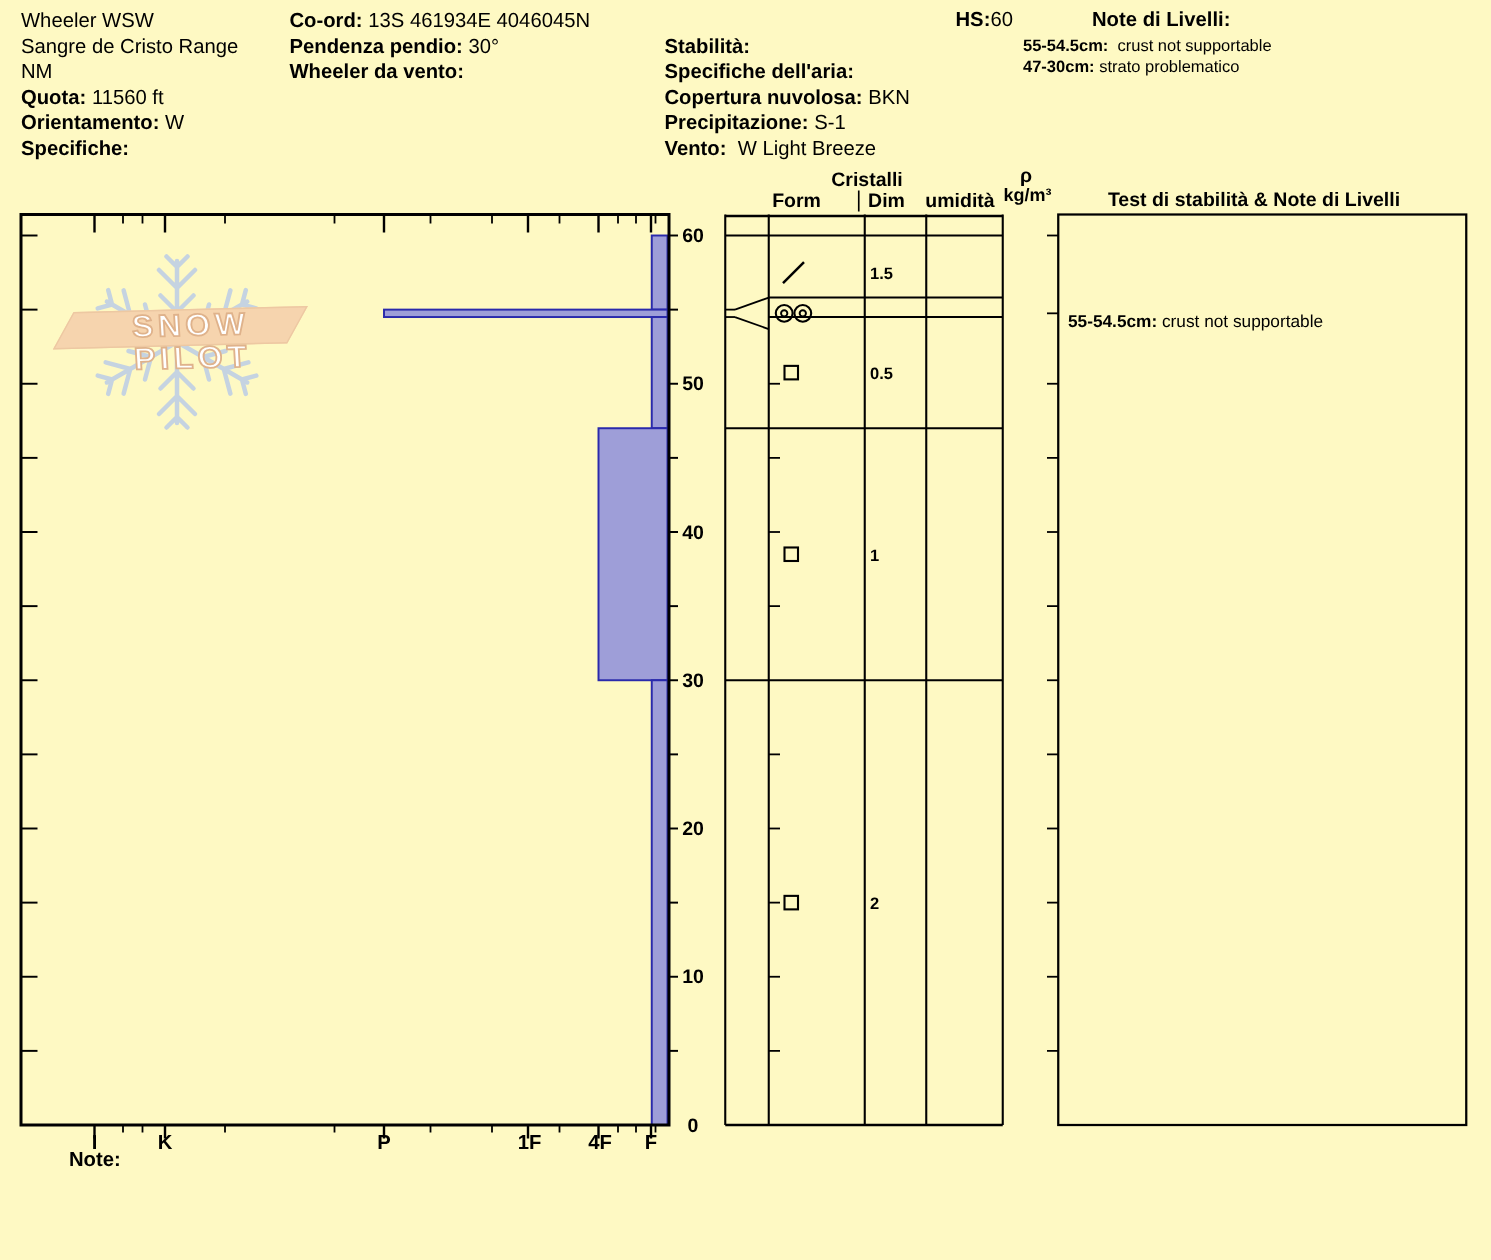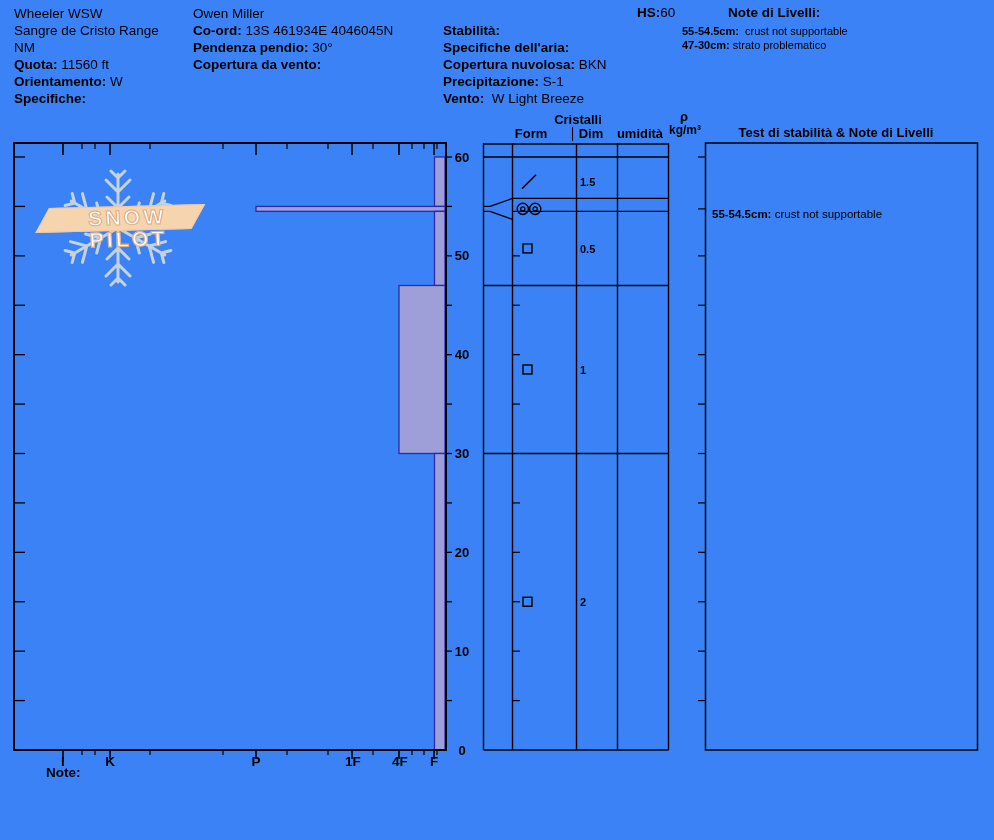--- a/index.html
+++ b/index.html
@@ -1,16 +1,16 @@
 <!DOCTYPE html>
 <html><head>
 <meta charset="utf-8">
 <style>
   html,body{margin:0;padding:0;background:#fff;}
-  #page{position:relative;width:994px;height:840px;background:#3b82f6;overflow:hidden;
+  #page{position:relative;width:994px;height:840px;background:#fef9c3;overflow:hidden;
         font-family:"Liberation Sans",sans-serif;color:#000;}
   .hcol{position:absolute;font-size:13.5px;line-height:17px;white-space:pre;}
   .hrow b{font-weight:bold;}
   #hs-block{position:absolute;left:617px;top:5px;font-size:13.5px;white-space:pre;padding-left:20px;}
   #lvl-title{position:absolute;left:700px;top:5px;font-size:13.5px;font-weight:bold;white-space:pre;padding-left:28px;}
   #lvl-notes{position:absolute;left:682px;top:25px;font-size:11px;line-height:13.5px;white-space:pre;}
   #footer-note{position:absolute;left:14px;top:765px;font-size:13.5px;font-weight:bold;margin-left:32px;}
   #gfx{position:absolute;left:0;top:0;}
   #logo{position:absolute;left:30px;top:158px;width:180px;height:150px;}
   #logo-banner{position:absolute;left:19px;top:50px;width:152px;height:23px;
@@ -19,21 +19,21 @@
   #logo-banner span{display:block;transform:skewX(31deg);transform-origin:top left;
         font-size:21px;font-weight:bold;letter-spacing:3px;line-height:22px;text-align:center;
         color:#fff;-webkit-text-stroke:1.2px #dfb28b;}
 </style>
 </head>
 <body>
 
 <div id="page">
 
   <div class="hcol" id="hcol1" style="left:14px;top:5px;"><div class="hrow"><b></b><span>Wheeler WSW</span></div><div class="hrow"><b></b><span>Sangre de Cristo Range</span></div><div class="hrow"><b></b><span>NM</span></div><div class="hrow"><b>Quota:</b><span> 11560 ft</span></div><div class="hrow"><b>Orientamento:</b><span> W</span></div><div class="hrow"><b>Specifiche:</b><span></span></div></div>
-  <div class="hcol" id="hcol2" style="left:193px;top:5px;"><div class="hrow"><b></b><span>Owen Miller</span></div><div class="hrow"><b>Co-ord:</b><span> 13S 461934E 4046045N</span></div><div class="hrow"><b>Pendenza pendio:</b><span> 30°</span></div><div class="hrow"><b>Copertura da vento:</b><span></span></div></div>
+  <div class="hcol" id="hcol2" style="left:193px;top:5px;"><div class="hrow"><b>Co-ord:</b><span> 13S 461934E 4046045N</span></div><div class="hrow"><b>Pendenza pendio:</b><span> 30°</span></div><div class="hrow"><b>Wheeler da vento:</b><span></span></div></div>
   <div class="hcol" id="hcol3" style="left:443px;top:22px;"><div class="hrow"><b>Stabilità:</b><span></span></div><div class="hrow"><b>Specifiche dell'aria:</b><span></span></div><div class="hrow"><b>Copertura nuvolosa:</b><span> BKN</span></div><div class="hrow"><b>Precipitazione:</b><span> S-1</span></div><div class="hrow"><b>Vento:</b><span>  W Light Breeze</span></div></div>
 
   <div id="hs-block"><b>HS:</b><span>60</span></div>
 
   <div id="lvl-title">Note di Livelli:</div>
   <div id="lvl-notes"><div><b>55-54.5cm:</b><span>  crust not supportable</span></div><div><b>47-30cm:</b><span> strato problematico</span></div></div>
 
   <div id="logo">
     <svg width="180" height="150" viewBox="0 0 180 150">
       <g stroke="#c5d3e1" stroke-width="3" stroke-linecap="round" fill="none">

